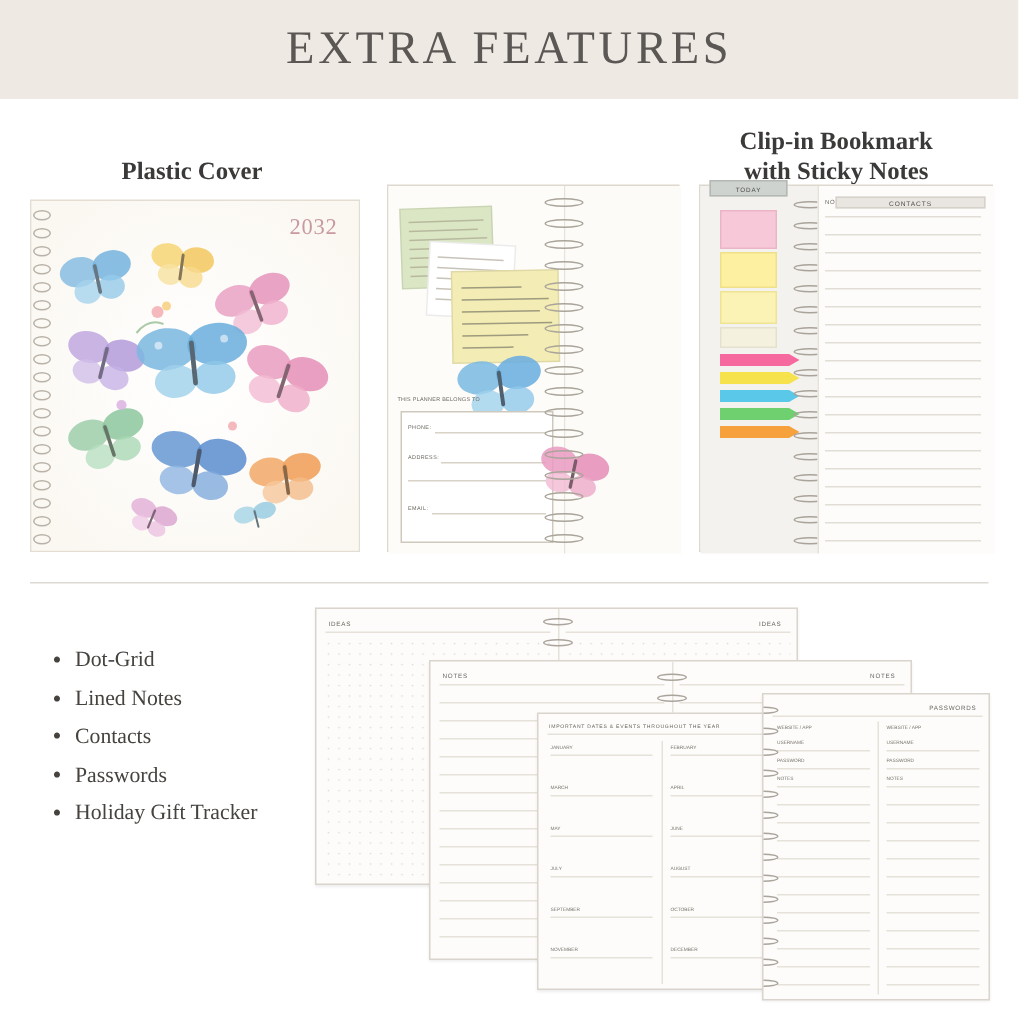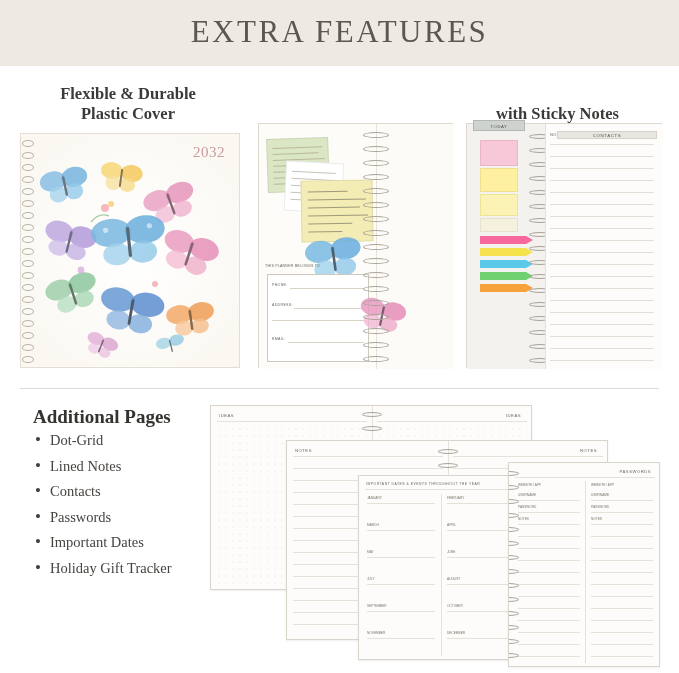--- a/index.html
+++ b/index.html
@@ -178,27 +178,27 @@
 
 <div class="page">
 
   <div class="banner">
     <div class="banner-title">EXTRA FEATURES</div>
   </div>
 
   <div class="features">
 
     <div class="feat-title f1t">
-      <span>Flexible &amp; Durable</span><br>
+      <br>
       <span>Plastic Cover</span>
     </div>
 
 
     <div class="feat-title f3t">
-      <br>
+      <span>Clip-in Bookmark</span><br>
       <span>with Sticky Notes</span>
     </div>
   </div>
 
   <div class="cover">
     <svg width="220" height="235" viewBox="0 0 220 235" style="position:absolute;left:0;top:0;">
       <defs>
         <radialGradient id="gA" cx="50%" cy="50%" r="60%">
           <stop offset="0%" stop-color="#ffffff"></stop>
             <stop offset="100%" stop-color="#fbf8f2"></stop>
@@ -478,28 +478,26 @@
       <div class="rule" style="left:4px; top:188px; width:104px;"></div>
       <div class="rule" style="left:4px; top:200px; width:104px;"></div>
       <div class="rule" style="left:4px; top:212px; width:104px;"></div>
       <div class="rule" style="left:4px; top:224px; width:104px;"></div>
       <div class="rule" style="left:4px; top:236px; width:104px;"></div>
     </div>
   </div>
 
   <div class="divider"></div>
 
-  <div class="add-title">Additional Pages</div>
 
   <div class="bullets">
     <div class="bullet">Dot-Grid</div>
     <div class="bullet">Lined Notes</div>
     <div class="bullet">Contacts</div>
     <div class="bullet">Passwords</div>
-    <div class="bullet">Important Dates</div>
     <div class="bullet">Holiday Gift Tracker</div>
   </div>
 
   <div class="sheet" style="left:210px; top:405px; width:322px; height:185px;">
     <div class="hdr" style="left:8px; top:7px;">IDEAS</div>
     <div class="hdr" style="right:10px; top:7px;">IDEAS</div>
     <div class="sheet-vrule" style="left:161px; top:0; height:185px;"></div>
     <div class="sheet-rule" style="left:6px; top:15px; width:150px;"></div>
     <div class="sheet-rule" style="left:166px; top:15px; width:150px;"></div>
     <svg width="322" height="170" viewBox="0 0 322 170" style="position:absolute;left:0;top:15px;opacity:.55;">

